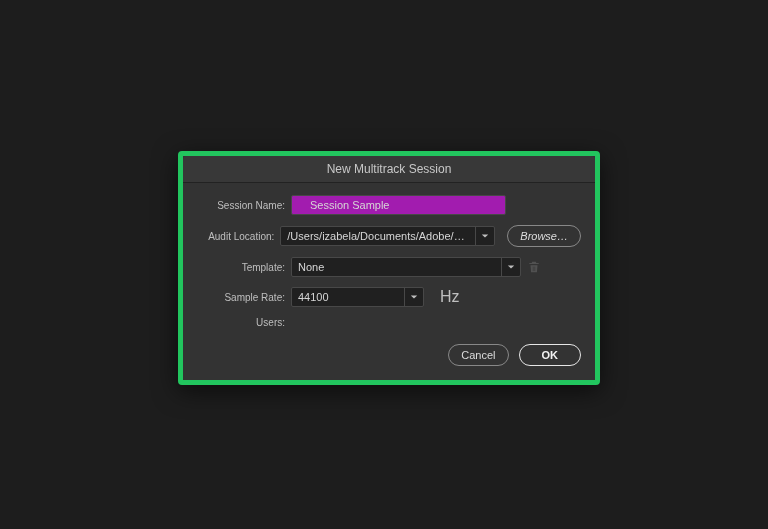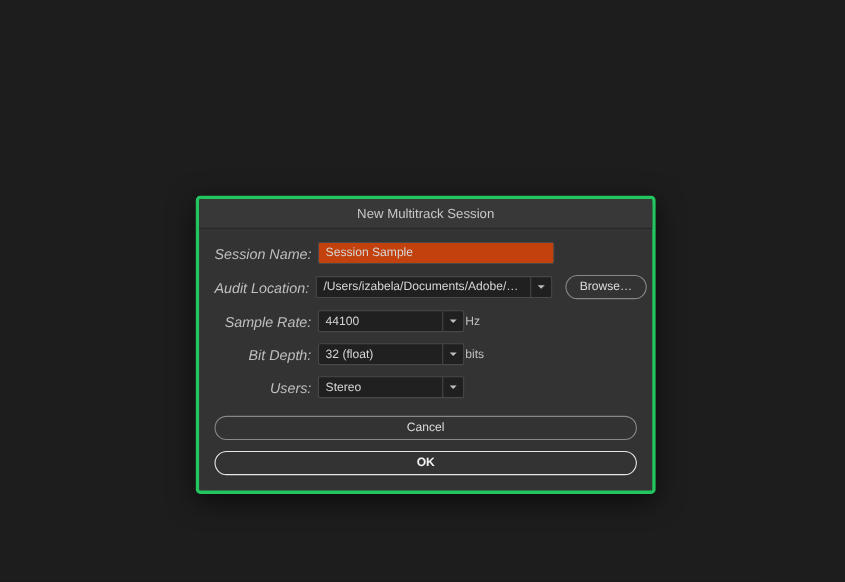--- a/index.html
+++ b/index.html
@@ -9,24 +9,24 @@
     height: 529px;
     background: #1d1d1d;
     font-family: -apple-system, "Segoe UI", Arial, sans-serif;
     font-size: 11px;
     color: #bfbfbf;
     overflow: hidden;
   }
   .dialog {
     position: absolute;
     left: 178px;
-    top: 178px;
+    top: 151px;
     width: 412px;
     background: #333333;
-    border: 3px solid #22c55e;
+    border: 5px solid #22c55e;
     border-radius: 4px;
     box-shadow: 0 6px 24px rgba(0,0,0,0.6);
   }
   .titlebar {
     height: 26px;
     line-height: 26px;
     text-align: center;
     font-size: 12px;
     color: #c8c8c8;
     background: #383838;
@@ -40,32 +40,31 @@
   .row {
     display: flex;
     align-items: center;
     margin-bottom: 10px;
   }
   .lbl {
     width: 88px;
     text-align: right;
     margin-right: 6px;
     color: #bfbfbf;
-    font-size: 13px;
+    font-size: 10px;
     white-space: nowrap;
-    font-style: italic;
   }
   .input {
-    background: #c2410c;
+    background: #a21caf;
     border: 1px solid #484848;
     border-radius: 2px;
     height: 20px;
     color: #d6d6d6;
     font-size: 11px;
-    padding: 0 6px;
+    padding: 0 18px;
     box-sizing: border-box;
     outline: none;
   }
   .input.wide { width: 215px; }
   .dropdown {
     display: flex;
     align-items: center;
     background: #202020;
     border: 1px solid #484848;
     border-radius: 2px;
@@ -88,23 +87,23 @@
     align-items: center;
     justify-content: center;
     border-left: 1px solid #484848;
     height: 100%;
   }
   .chev svg { width: 8px; height: 8px; fill: #bfbfbf; }
   .dd-215 { width: 215px; }
   .dd-230 { width: 230px; }
   .dd-118 { width: 133px; }
   .unit {
-    margin-left: 1px;
+    margin-left: 16px;
     color: #bfbfbf;
-    font-size: 11px;
+    font-size: 16px;
   }
   .pill-btn {
     display: inline-flex;
     align-items: center;
     justify-content: center;
     height: 20px;
     padding: 0 12px;
     border: 1px solid #888;
     border-radius: 11px;
     background: transparent;
@@ -124,21 +123,20 @@
     height: 14px;
     margin-left: 6px;
     opacity: 0.35;
   }
   .trash svg { width: 14px; height: 14px; fill: #8a8a8a; }
   .footer {
     display: flex;
     justify-content: flex-end;
     gap: 10px;
     padding: 6px 14px 14px 14px;
-    flex-direction: column;
   }
 </style>
 </head>
 <body>
 
 <div class="dialog">
   <div class="titlebar">New Multitrack Session</div>
 
   <div class="body">
 
@@ -150,62 +148,58 @@
     <div class="row">
       <div class="lbl">Audit Location:</div>
       <div class="dropdown dd-215">
         <div class="value">/Users/izabela/Documents/Adobe/Audit…</div>
         <div class="chev">
           <svg viewBox="0 0 10 10">
               <path d="M1 3 L5 7 L9 3 Z"></path>
             </svg>
         </div>
       </div>
-      <div style="margin-left:12px;">
+      <div style="margin-left:12px;font-style:italic;">
         <div class="pill-btn">Browse…</div>
       </div>
     </div>
 
+    <div class="row">
+      <div class="lbl">Template:</div>
+      <div class="dropdown dd-230">
+        <div class="value">None</div>
+        <div class="chev">
+          <svg viewBox="0 0 10 10">
+              <path d="M1 3 L5 7 L9 3 Z"></path>
+            </svg>
+        </div>
+      </div>
+      <span class="trash">
+        <svg viewBox="0 0 24 24">
+            <path d="M9 3h6l1 2h4v2H4V5h4l1-2zM6 9h12l-1 12H7L6 9zm4 2v8h1v-8h-1zm3 0v8h1v-8h-1z"></path>
+          </svg>
+      </span>
+    </div>
 
     <div class="row">
       <div class="lbl">Sample Rate:</div>
       <div class="dropdown dd-118">
         <div class="value">44100</div>
         <div class="chev">
           <svg viewBox="0 0 10 10">
               <path d="M1 3 L5 7 L9 3 Z"></path>
             </svg>
         </div>
       </div>
       <span class="unit">Hz</span>
     </div>
 
-    <div class="row">
-      <div class="lbl">Bit Depth:</div>
-      <div class="dropdown dd-118">
-        <div class="value">32 (float)</div>
-        <div class="chev">
-          <svg viewBox="0 0 10 10">
-              <path d="M1 3 L5 7 L9 3 Z"></path>
-            </svg>
-        </div>
-      </div>
-      <span class="unit">bits</span>
-    </div>
 
     <div class="row">
       <div class="lbl">Users:</div>
-      <div class="dropdown dd-118">
-        <div class="value">Stereo</div>
-        <div class="chev">
-          <svg viewBox="0 0 10 10">
-              <path d="M1 3 L5 7 L9 3 Z"></path>
-            </svg>
-        </div>
-      </div>
     </div>
 
   </div>
 
   <div class="footer">
     <div class="pill-btn">Cancel</div>
     <div class="pill-btn primary">OK</div>
   </div>
 </div>
 

